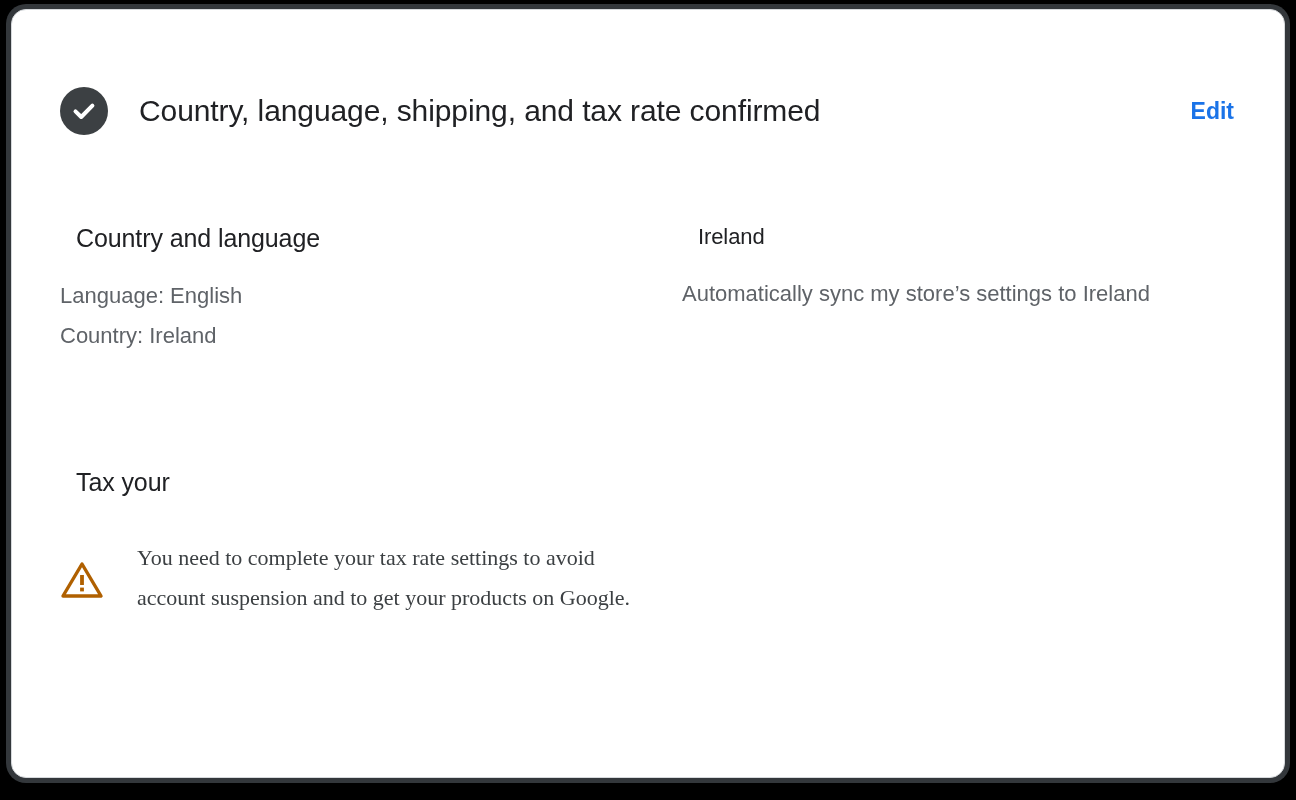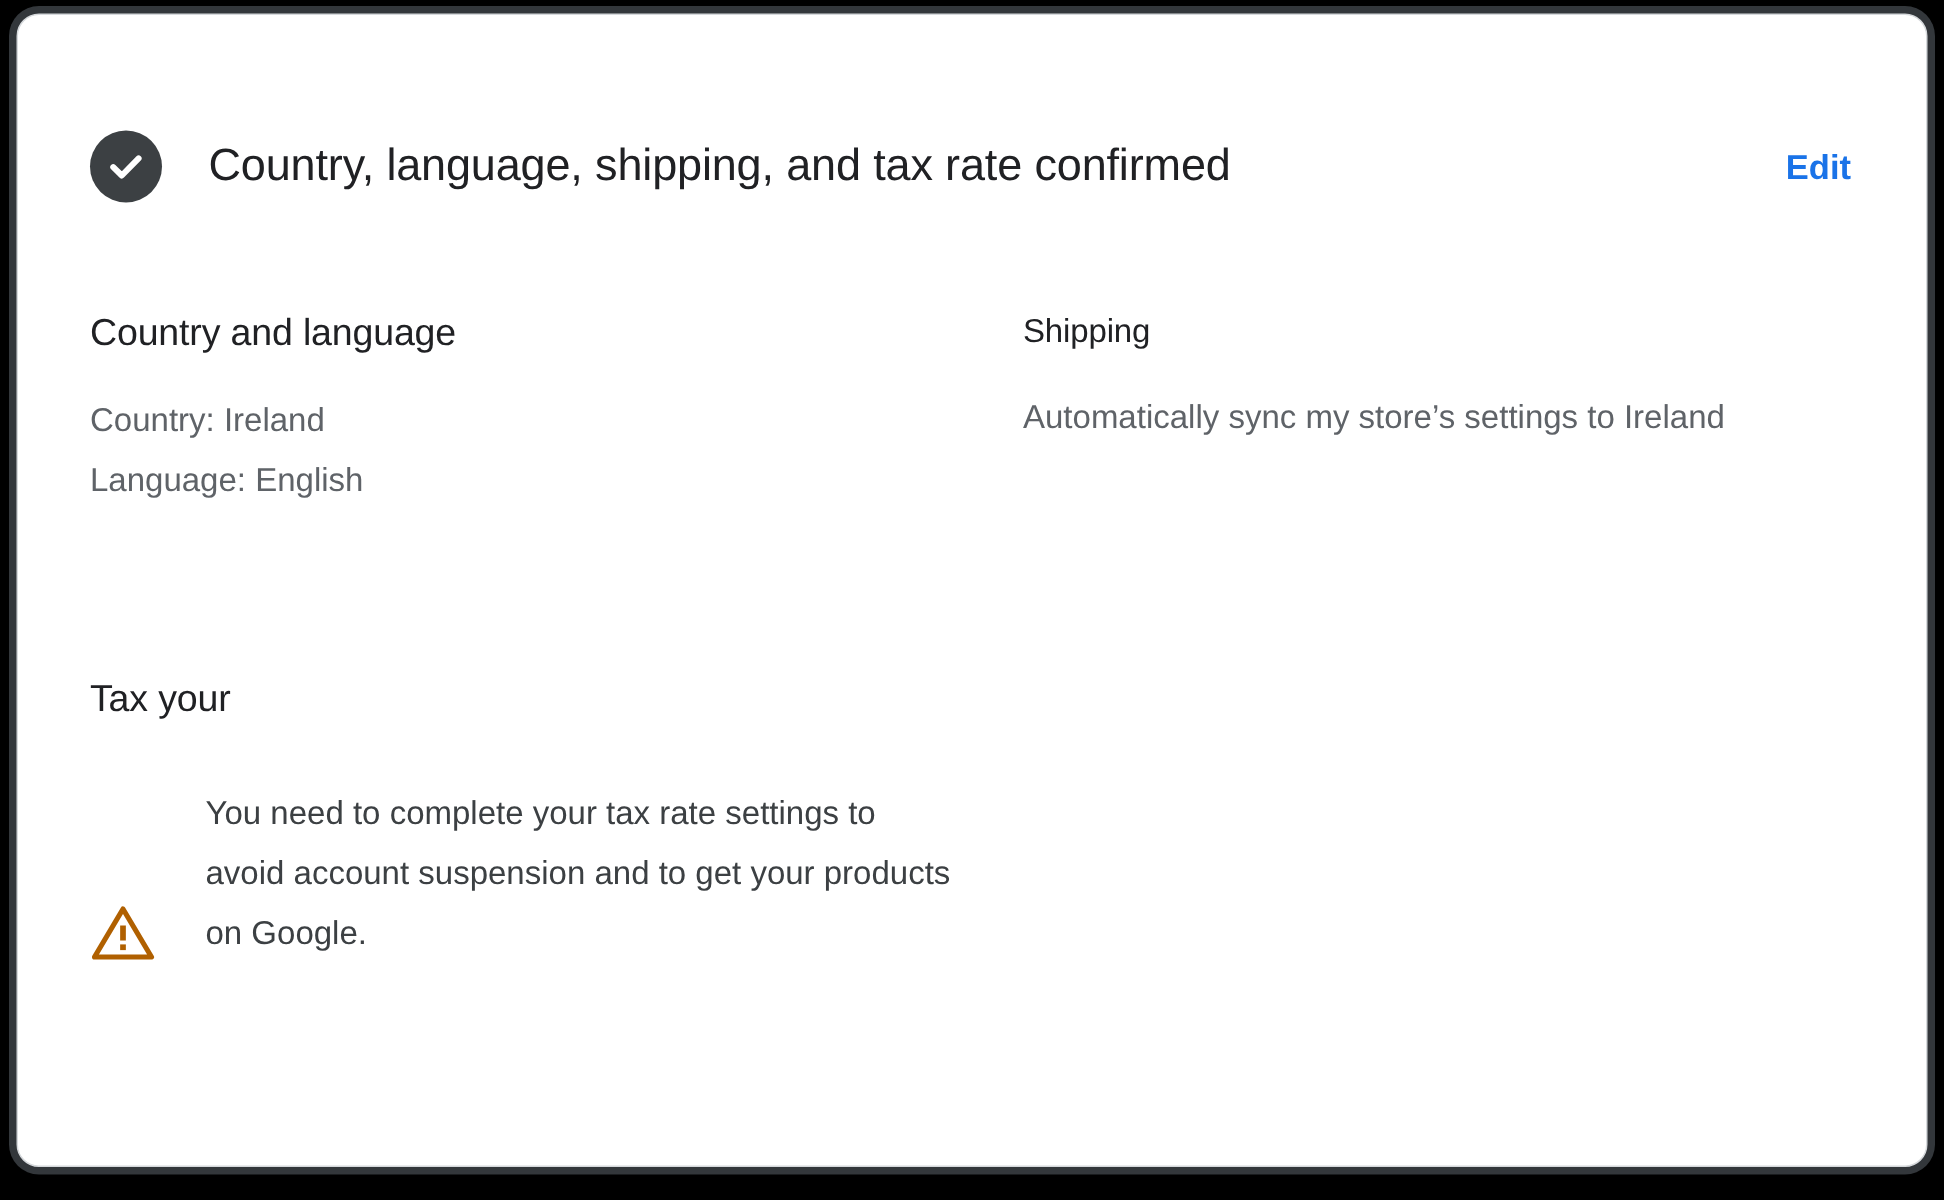--- a/index.html
+++ b/index.html
@@ -99,21 +99,21 @@
   }
 
   .col-left  { width: 622px; flex: 0 0 622px; }
   .col-right { width: 558px; flex: 0 0 558px; }
 
   .section-heading {
     font-size: 25px;
     line-height: 32px;
     font-weight: 500;
     color: #202124;
-    margin: 0;
+    margin: 16px;
     letter-spacing: -0.1px;
   }
   .section-heading.small {
     font-size: 22px;
     line-height: 30px;
   }
 
   .section-text {
     font-size: 22px;
     line-height: 40px;
@@ -122,22 +122,23 @@
     margin: 22px 0 0 0;
   }
   .section-text.wrap-530 { max-width: 545px; }
   .section-text.wrap-540 { max-width: 535px; }
 
   .section-block-2 { margin-top: 110px; }
 
   
   .warning-row {
     display: flex;
-    align-items: flex-end;
+    align-items: center;
     margin-top: 40px;
+    font-family: Liberation Serif, serif;
   }
   .warning-icon {
     flex: 0 0 auto;
     width: 44px;
     height: 40px;
     margin-top: 3px;
   }
   .warning-icon svg { display: block; }
   .warning-text {
     margin-left: 33px;
@@ -168,22 +169,22 @@
     </div>
 
     <div class="card-body">
       <div class="columns">
 
         <div class="col-left">
 
           <div>
             <h2 class="section-heading">Country and language</h2>
             <div class="section-text">
+              <div>Language: English</div>
               <div>Country: Ireland</div>
-              <div>Language: English</div>
             </div>
           </div>
 
           <div class="section-block-2">
             <h2 class="section-heading">Tax your</h2>
 
             <div class="warning-row">
               <div class="warning-icon">
                 <svg width="44" height="40" viewBox="0 0 44 40" aria-hidden="true">
                   <path d="M22 4 L41 36 L3 36 Z" fill="none" stroke="#b06000" stroke-width="3.4" stroke-linejoin="round"></path>
@@ -192,21 +193,21 @@
                 </svg>
               </div>
               <div class="warning-text">You need to complete your tax rate settings to avoid account suspension and to get your products on Google.</div>
             </div>
           </div>
 
         </div>
 
         <div class="col-right">
           <div>
-            <h2 class="section-heading small">Shipping</h2>
+            <h2 class="section-heading small">Ireland</h2>
             <p class="section-text wrap-530">Automatically sync my store’s settings to Ireland</p>
           </div>
         </div>
 
       </div>
     </div>
 
   </div>
 </div>
 

